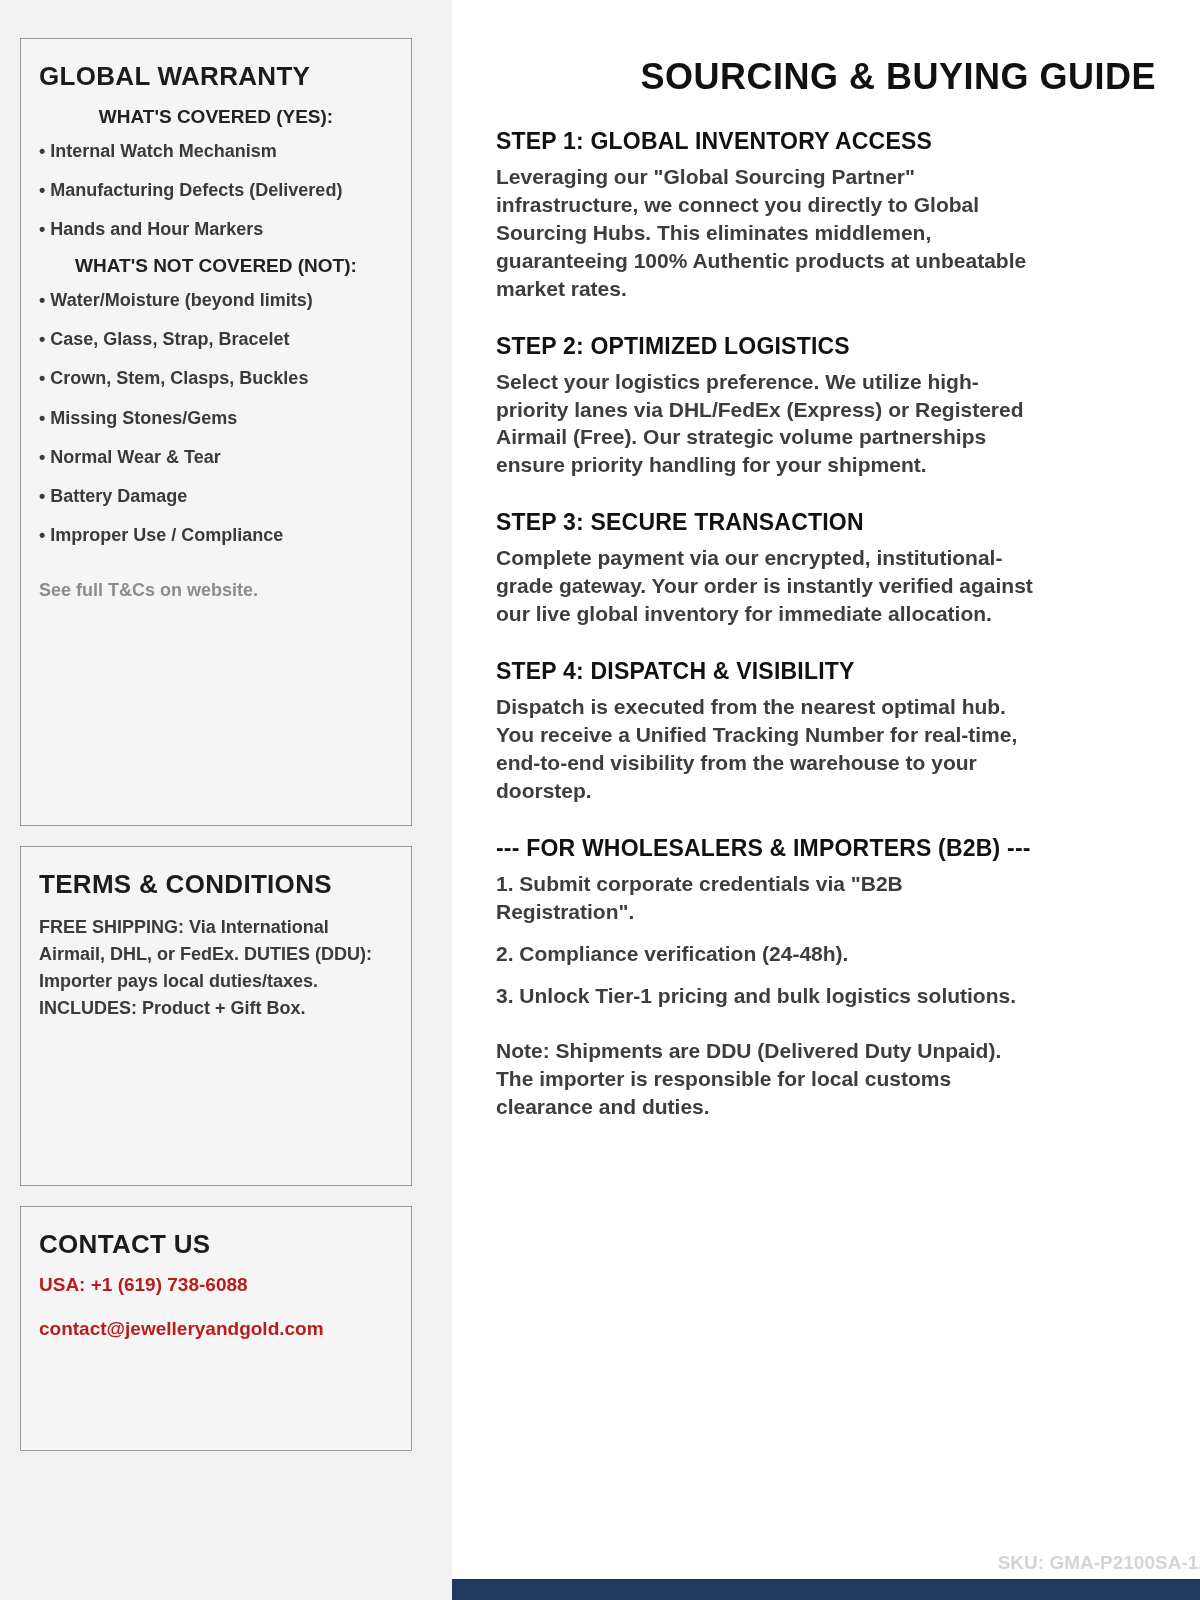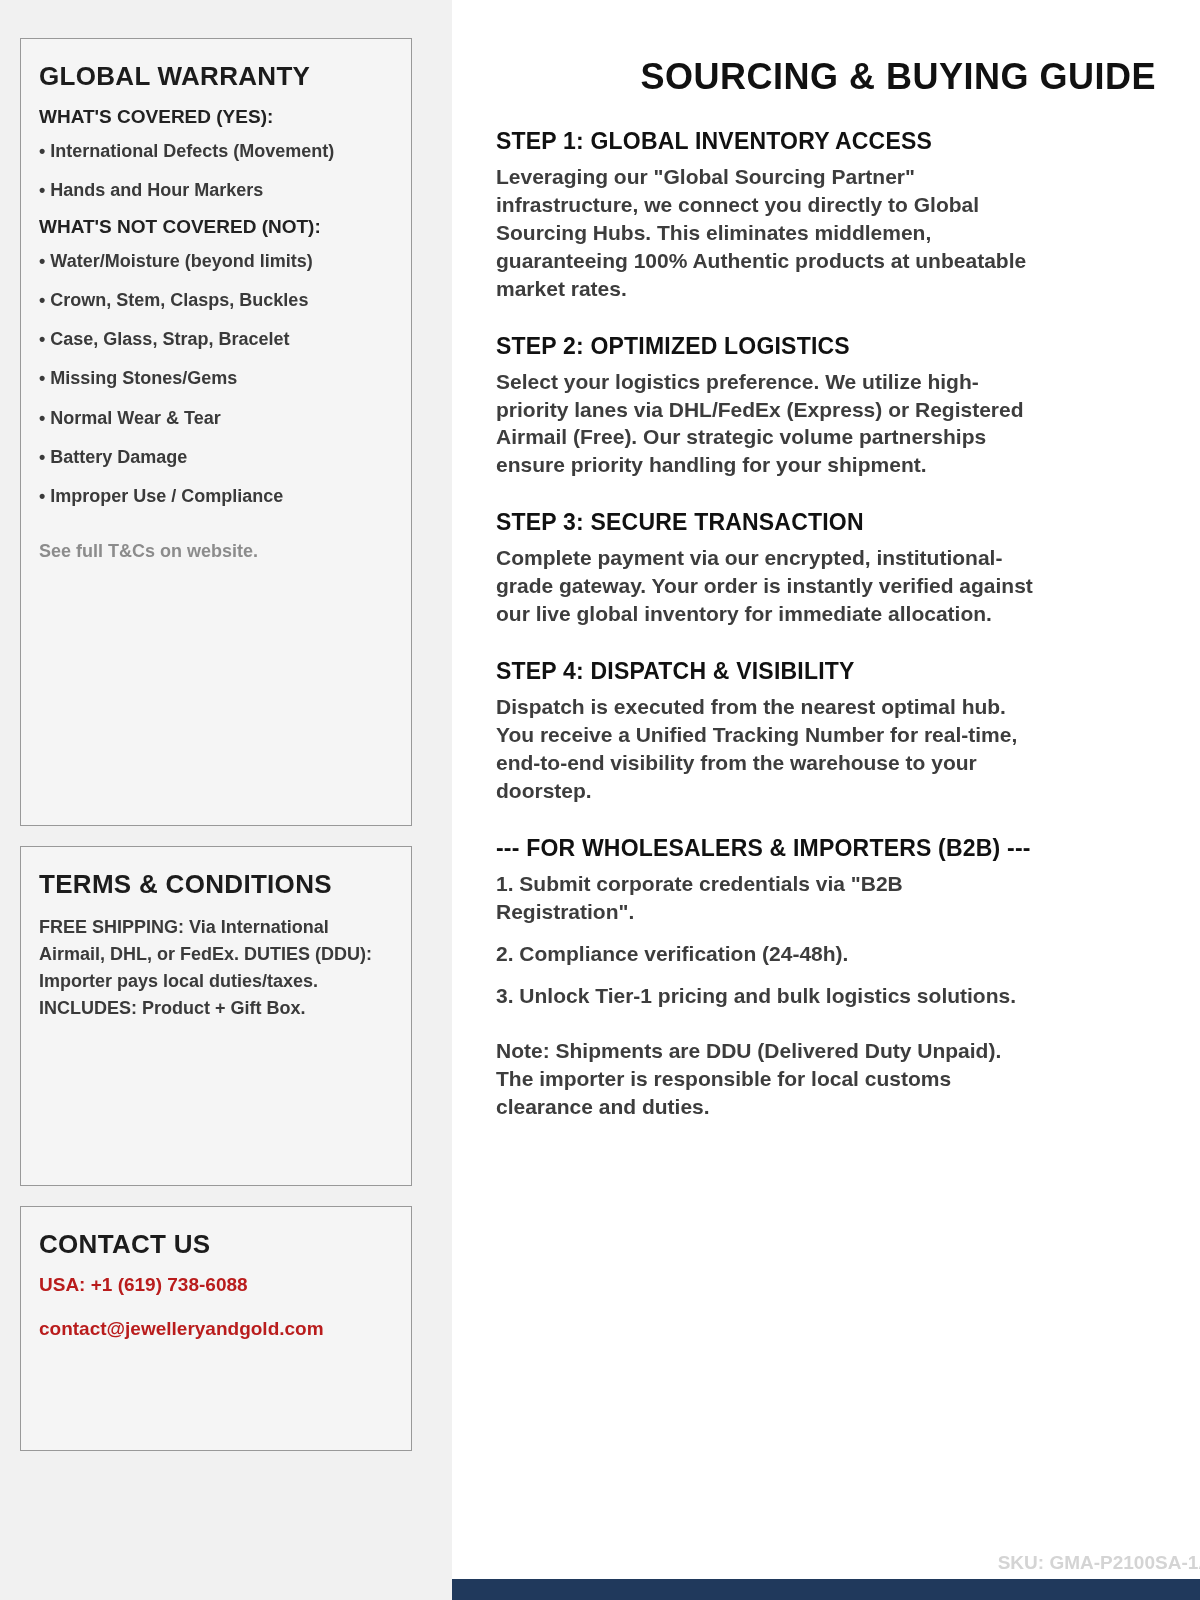--- a/index.html
+++ b/index.html
@@ -36,20 +36,21 @@
     font-size: 26px;
     font-weight: bold;
     color: #1c1c1c;
     letter-spacing: 0.3px;
   }
   .panel h3 {
     margin: 2px 0 10px 0;
     font-size: 19px;
     font-weight: bold;
     color: #222;
+    text-align: center;
   }
   .panel ul {
     list-style: none;
     margin: 0 0 10px 0;
     padding: 0;
   }
   .panel ul li {
     font-size: 18px;
     font-weight: bold;
     color: #3a3a3a;
@@ -133,28 +134,29 @@
 </style>
 </head>
 <body>
 
 <div class="sidebar">
 
   <section class="panel panel-warranty">
     <h2>GLOBAL WARRANTY</h2>
     <h3>WHAT'S COVERED (YES):</h3>
     <ul>
-      <li>International Defects (Movement)</li>
+      <li>Internal Watch Mechanism</li>
+      <li>Manufacturing Defects (Delivered)</li>
       <li>Hands and Hour Markers</li>
     </ul>
     <h3 class="gap-before">WHAT'S NOT COVERED (NOT):</h3>
     <ul>
       <li>Water/Moisture (beyond limits)</li>
+      <li>Case, Glass, Strap, Bracelet</li>
       <li>Crown, Stem, Clasps, Buckles</li>
-      <li>Case, Glass, Strap, Bracelet</li>
       <li>Missing Stones/Gems</li>
       <li>Normal Wear &amp; Tear</li>
       <li>Battery Damage</li>
       <li>Improper Use / Compliance</li>
     </ul>
     <p class="tc-note">See full T&amp;Cs on website.</p>
   </section>
 
   <section class="panel panel-terms">
     <h2>TERMS &amp; CONDITIONS</h2>

